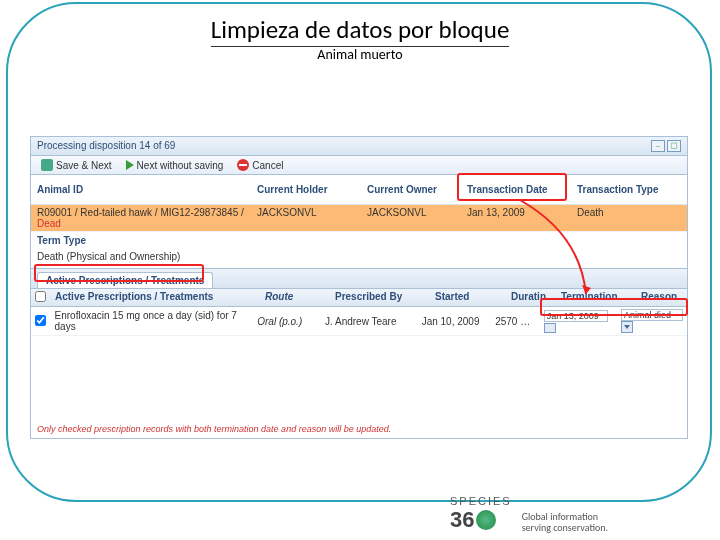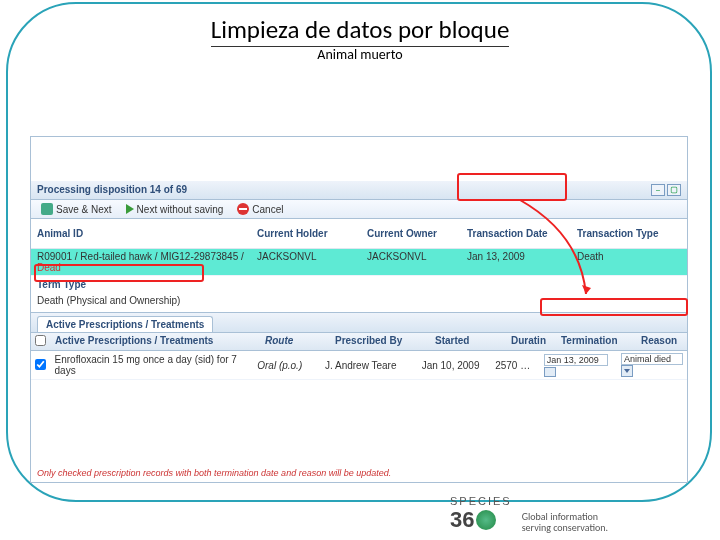--- a/index.html
+++ b/index.html
@@ -2,38 +2,38 @@
 <html><head>
 <meta charset="utf-8">
 <style>
   * { box-sizing: border-box; margin: 0; padding: 0; }
   body { width: 720px; height: 540px; font-family: Calibri, Arial, sans-serif; background: #fff; position: relative; }
   .slide-border { position: absolute; top: 2px; left: 6px; width: 706px; height: 500px; border: 2px solid #2aa3b8; border-radius: 70px; }
   .slide-title { position: absolute; top: 14px; left: 0; width: 720px; text-align: center; font-size: 25px; color: #000; }
   .slide-title span { border-bottom: 1px solid #333; padding-bottom: 1px; }
   .slide-subtitle { position: absolute; top: 46px; left: 0; width: 720px; text-align: center; font-size: 14px; color: #000; }
   .app { position: absolute; top: 136px; left: 30px; width: 658px; font-size: 10px; font-family: Tahoma, Arial, sans-serif; color: #333; border: 1px solid #a9c0d6; }
-  .app-title { background: linear-gradient(#eef3fa,#d8e5f2); border-bottom: 1px solid #a9c0d6; padding: 3px 6px; color: #2f4f7a; font-weight: bold; display: flex; justify-content: space-between; margin-top: 44px; }
+  .app-title { background: linear-gradient(#eef3fa,#d8e5f2); border-bottom: 1px solid #a9c0d6; padding: 3px 6px; color: #2f4f7a; font-weight: normal; display: flex; justify-content: space-between; }
   .win-icons { display: flex; gap: 2px; }
   .win-icons span { width: 14px; height: 12px; border: 1px solid #7a9cc2; background: #eef3fa; font-size: 8px; text-align: center; line-height: 10px; color: #4a6; }
   .toolbar { background: linear-gradient(#f7faff,#e6eef8); border-bottom: 1px solid #a9c0d6; padding: 2px 6px; display: flex; gap: 6px; align-items: center; }
   .tbtn { display: flex; align-items: center; gap: 3px; padding: 1px 4px; cursor: pointer; }
   .ico { width: 12px; height: 12px; display: inline-block; }
   .ico-disk { background: #4a8; border-radius: 2px; }
   .ico-next { width: 0; height: 0; border-top: 5px solid transparent; border-bottom: 5px solid transparent; border-left: 8px solid #3a9b3a; }
   .ico-cancel { width: 12px; height: 12px; border-radius: 6px; background: #d33; position: relative; }
   .ico-cancel::after { content: ""; position: absolute; left: 2px; top: 5px; width: 8px; height: 2px; background: #fff; }
   .hdr-row { display: flex; background: #fff; border-bottom: 1px solid #dfe7f0; font-weight: bold; color: #2f4f7a; }
   .hdr-row div { padding: 9px 6px; }
   .c-aid { width: 220px; }
   .c-ch { width: 110px; }
   .c-co { width: 100px; }
   .c-td { width: 110px; }
   .c-tt { flex: 1; }
-  .data-row { display: flex; background: #5eead4; border-bottom: 1px solid #eef3fa; }
+  .data-row { display: flex; background: #fdba74; border-bottom: 1px solid #eef3fa; }
   .data-row div { padding: 2px 6px; }
   .dead { color: #c33; }
   .term-lbl { font-weight: bold; color: #2f4f7a; padding: 3px 6px; background: #fff; }
   .term-val { padding: 2px 6px 6px; background: #fff; }
   .tabstrip { background: linear-gradient(#eef3fa,#d8e5f2); border-top: 1px solid #a9c0d6; border-bottom: 1px solid #a9c0d6; padding: 3px 6px 0; }
   .tab { display: inline-block; background: #fff; border: 1px solid #a9c0d6; border-bottom: none; border-radius: 3px 3px 0 0; padding: 2px 8px; color: #2f4f7a; font-weight: bold; }
   .grid-hdr { display: flex; background: linear-gradient(#f0f5fb,#dce7f3); border-bottom: 1px solid #a9c0d6; font-weight: bold; color: #2f4f7a; }
   .grid-hdr div, .grid-row div { padding: 2px 4px; }
   .g-chk { width: 20px; }
   .g-desc { width: 210px; }

